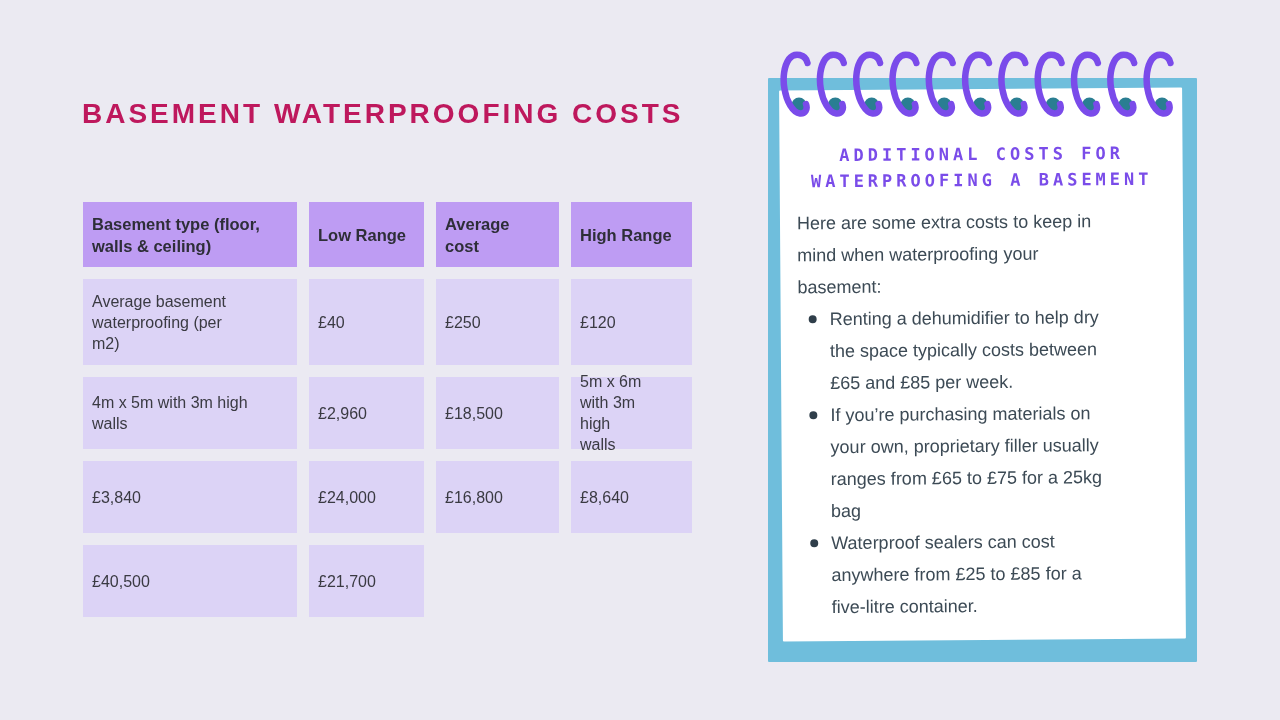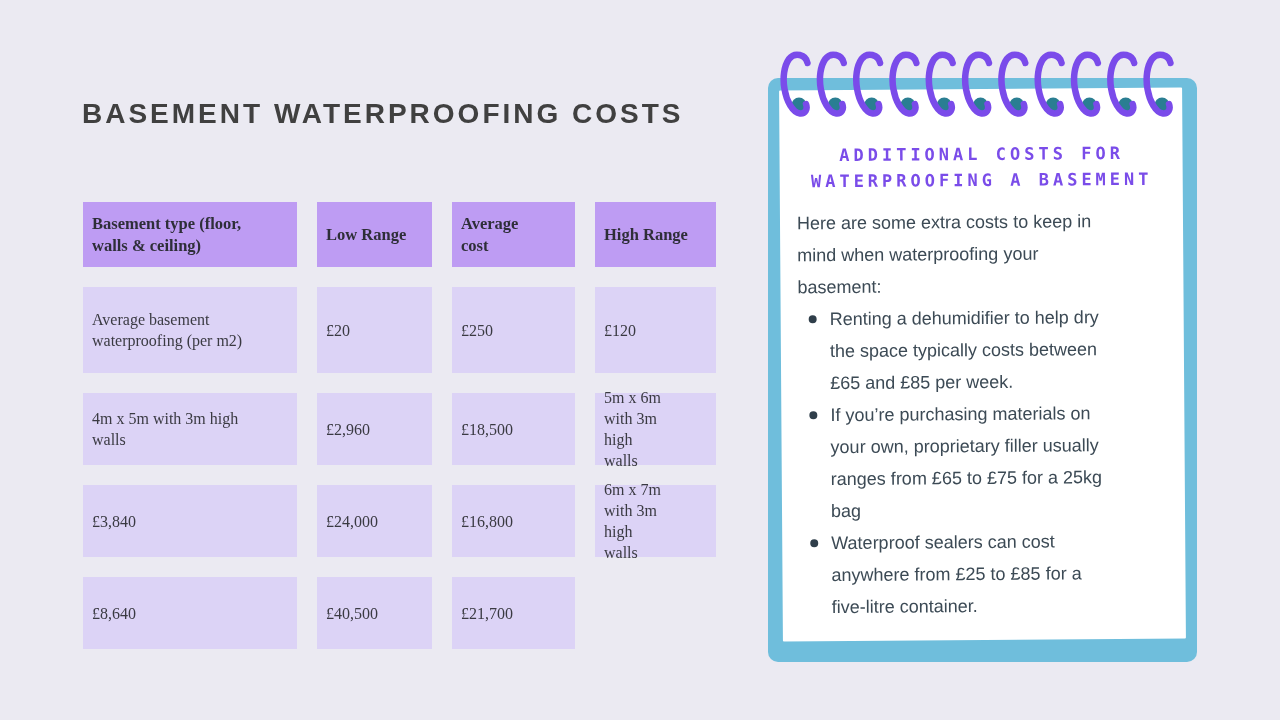--- a/index.html
+++ b/index.html
@@ -9,50 +9,49 @@
     width:1280px; height:720px;
     background:#ebeaf2;
     font-family:"Liberation Sans", sans-serif;
     overflow:hidden;
   }
 
   
   .page-title {
     position:absolute; left:82px; top:98px;
     font-size:28px; font-weight:700; letter-spacing:3px;
-    color:#404040;
+    color:#be185d;
   }
 
   .costs-table {
     position:absolute; left:83px; top:202px;
     display:grid;
     grid-template-columns:214px 115px 123px 121px;
     grid-template-rows:65px 86px 72px 72px 72px;
-    gap:20px;
-    font-family:Liberation Serif, serif;
+    gap:12px;
   }
   .cell {
     display:flex; align-items:center;
     padding:0 12px 0 9px;
     font-size:16px; line-height:21px; color:#3a3a42;
     background:#dcd3f6;
   }
   .cell.head {
     background:#be9cf3;
     font-size:16.5px; font-weight:700; line-height:22px; color:#2e2e38;
   }
   .cell.head.c1 { padding-right:20px; }
   .cell.head.c4 { padding-right:26px; }
   .cell.body.c1 { padding-right:49px; }
 
   
   .note-board {
     position:absolute; left:768px; top:78px;
     width:429px; height:584px;
-    background:#6fbedc; border-radius:10px;
+    background:#6fbedc; border-radius:1px;
   }
   .note-paper {
     position:absolute; left:13px; top:11px;
     width:403px; height:551px;
     background:#ffffff; border-radius:1px;
     transform:rotate(-0.4deg);
     padding:52px 0 0 17px;
   }
   .note-title {
     width:100%; margin-left:-8px;
@@ -86,34 +85,33 @@
 
 <h1 class="page-title">BASEMENT WATERPROOFING COSTS</h1>
 
 <div class="costs-table">
   <div class="cell head c1">Basement type (floor, walls &amp; ceiling)</div>
   <div class="cell head c2">Low Range</div>
   <div class="cell head c4">Average cost</div>
   <div class="cell head c3">High Range</div>
 
   <div class="cell body c1">Average basement waterproofing (per m2)</div>
-  <div class="cell body c2">£20</div>
+  <div class="cell body c2">£40</div>
   <div class="cell body c3">£250</div>
   <div class="cell body c4">£120</div>
 
   <div class="cell body c1">4m x 5m with 3m high walls</div>
   <div class="cell body c2">£2,960</div>
   <div class="cell body c3">£18,500</div>
 
   <div class="cell body c1">5m x 6m with 3m high walls</div>
   <div class="cell body c2">£3,840</div>
   <div class="cell body c3">£24,000</div>
   <div class="cell body c4">£16,800</div>
 
-  <div class="cell body c1">6m x 7m with 3m high walls</div>
   <div class="cell body c2">£8,640</div>
   <div class="cell body c3">£40,500</div>
   <div class="cell body c4">£21,700</div>
 </div>
 
 <div class="note-board">
   <div class="note-paper">
     <div class="note-title">
       <div>ADDITIONAL COSTS FOR</div>
       <div>WATERPROOFING A BASEMENT</div>

